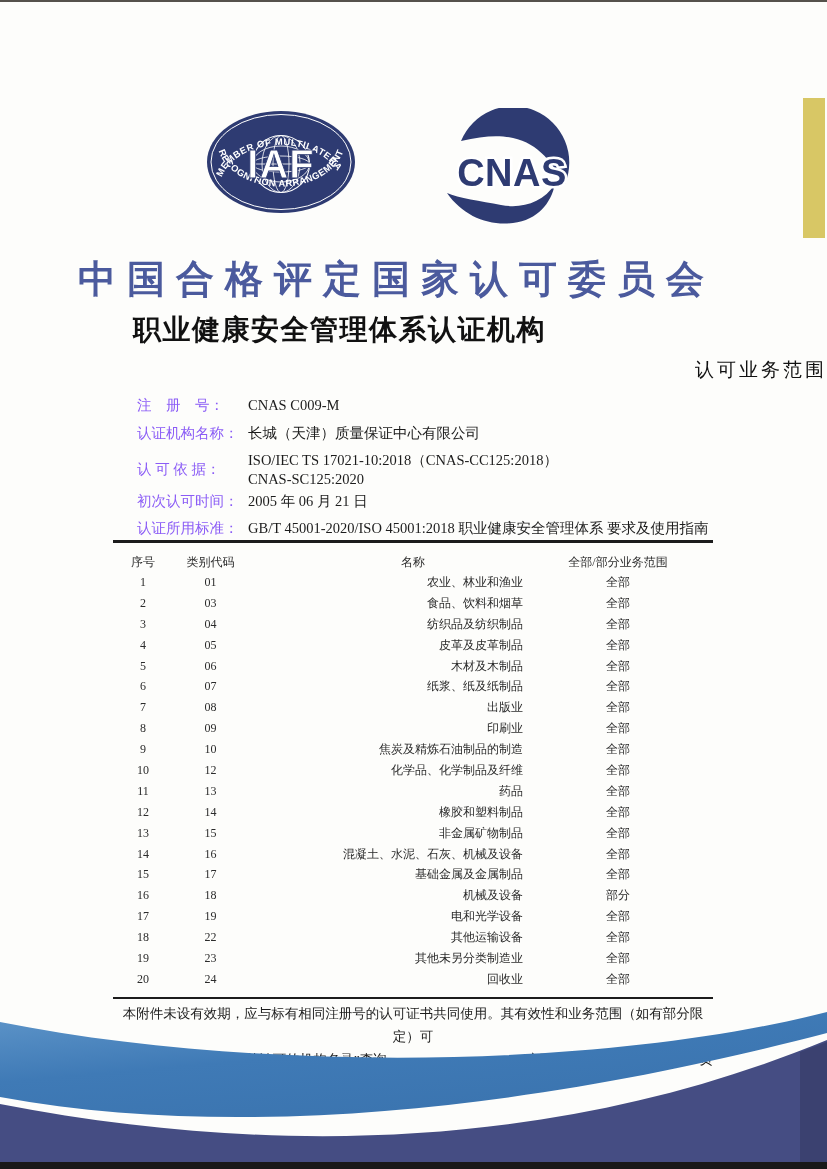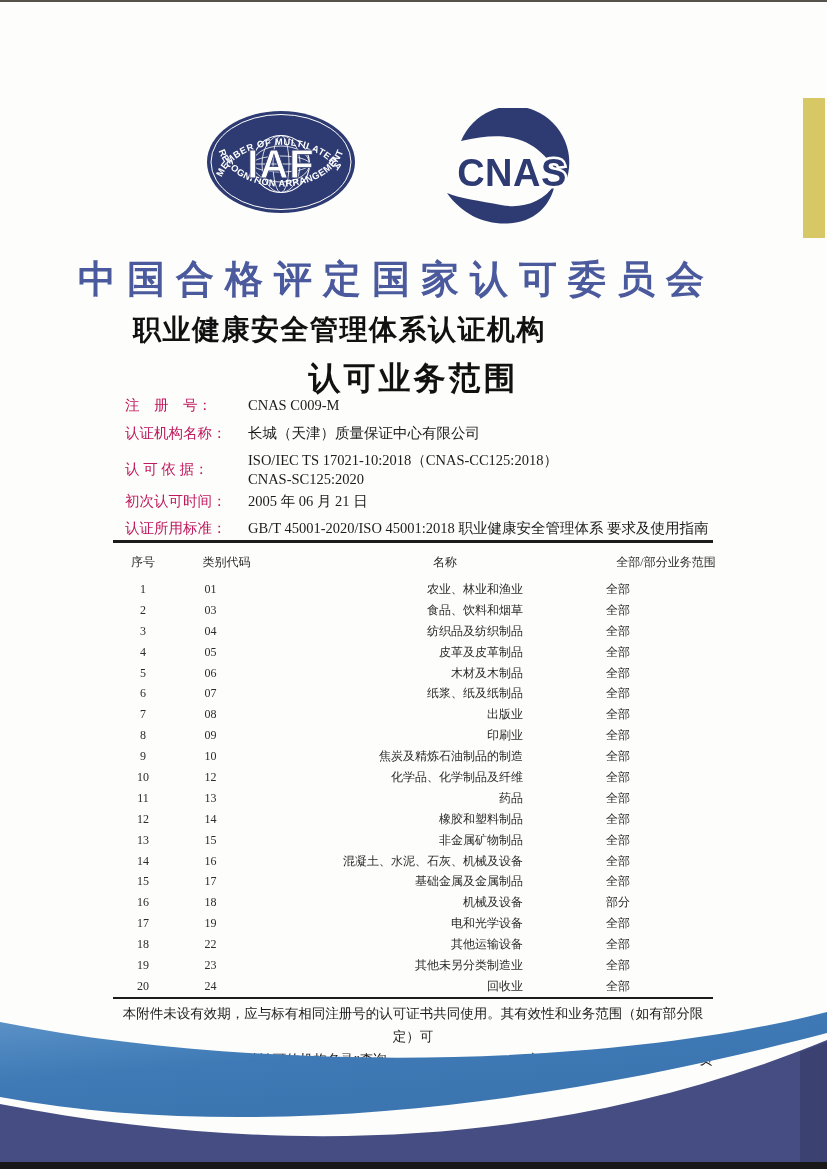--- a/index.html
+++ b/index.html
@@ -20,38 +20,38 @@
     font-family:"Liberation Sans", sans-serif;font-weight:700;
     font-size:38px;letter-spacing:11px;color:#4b5a9d;text-indent:11px;
     white-space:nowrap;
   }
   .doc-sub1{
     position:absolute;top:311px;left:0;width:679px;text-align:center;
     font-family:"Liberation Sans", sans-serif;font-weight:700;
     font-size:28px;letter-spacing:1.5px;color:#111;white-space:nowrap;
   }
   .doc-sub2{
-    position:absolute;top:357px;left:0;width:827px;text-align:center;
-    font-family:"Liberation Sans", sans-serif;font-weight:700;
-    font-size:32px;letter-spacing:3px;color:#111;white-space:nowrap;
+    position:absolute;top:357px;left:0;width:827px;text-align:right;
+    font-family:"Liberation Sans", sans-serif;font-weight:400;
+    font-size:19px;letter-spacing:3px;color:#111;white-space:nowrap;
   }
 
   .info-row{position:absolute;left:125px;width:600px;font-size:14.5px;line-height:19px;}
-  .info-label{position:absolute;left:0;top:0;width:112px;color:#be185d;}
+  .info-label{position:absolute;left:12px;top:0;width:112px;color:#8b5cf6;}
   .info-value{position:absolute;left:123px;top:0;width:470px;color:#1c1c1c;}
   .ir1{top:396px;} .ir2{top:424px;} .ir3{top:451px;} .ir4{top:492px;} .ir5{top:519px;}
   .ir3 .info-label{top:9px;}
 
   .rule{position:absolute;left:113px;width:600px;background:#1c1c1c;}
   .rule-top{top:540px;height:2.5px;}
   .rule-bottom{top:997px;height:2px;}
 
   .scope-table{position:absolute;left:113px;top:553px;width:600px;font-size:12px;color:#2b2b2b;}
   .thead,.trow{display:grid;grid-template-columns:60px 75px 275px 190px;align-items:center;}
-  .thead{height:18px;margin-bottom:8px;gap:16px;}
+  .thead{height:18px;margin-bottom:1px;}
   .trow{height:20.9px;}
   .tcell{text-align:center;white-space:nowrap;}
   .thead .h2{padding-left:55px;}
   .tcell.c2{text-align:right;padding-left:14px;}
 
   .footer-note{position:absolute;left:113px;top:1002px;width:600px;font-size:13.5px;line-height:23px;color:#1c1c1c;text-align:center;}
   .footer-line2{display:flex;justify-content:space-between;white-space:nowrap;}
 
   .waves{position:absolute;left:0;bottom:0;width:827px;height:169px;display:block;}
 </style>

